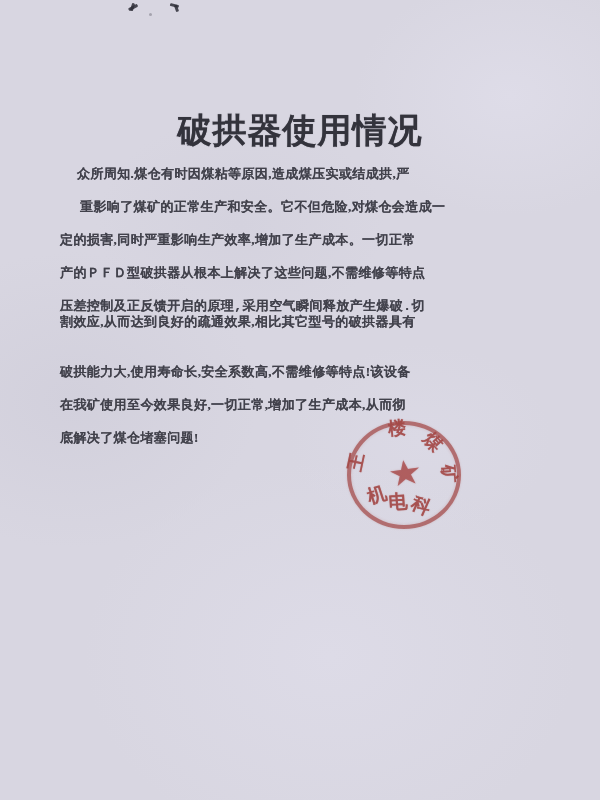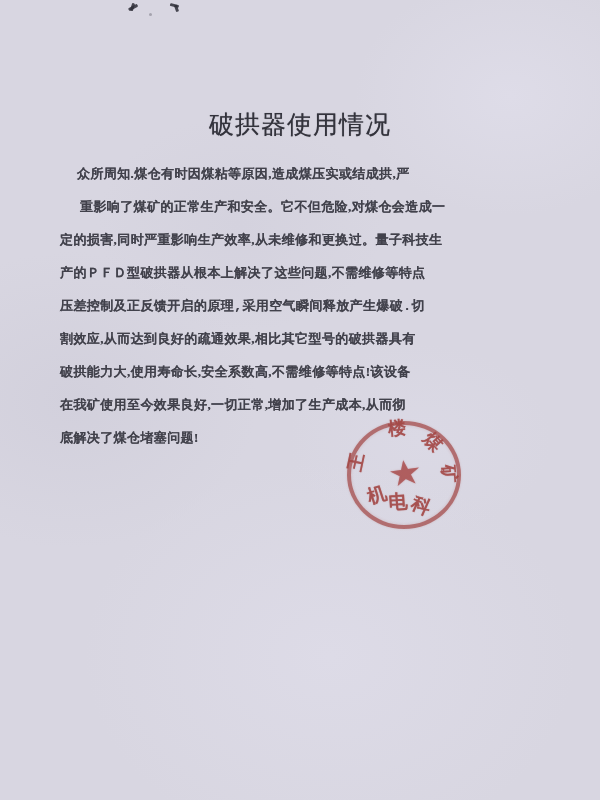--- a/index.html
+++ b/index.html
@@ -21,22 +21,22 @@
       radial-gradient(240px 180px at 40% 28%, #d4d2de 0%, rgba(212,210,222,0) 60%),
       radial-gradient(220px 160px at 70% 55%, #dbd9e5 0%, rgba(219,217,229,0) 60%),
       #d8d6e1;
   }
   .doc-title {
     position: absolute;
     top: 108px;
     left: 0;
     width: 600px;
     text-align: center;
-    font-size: 25px;
-    font-weight: 400;
+    font-size: 34px;
+    font-weight: 700;
     letter-spacing: 1px;
     color: #33333c;
     text-shadow: 0 0 0.7px rgba(51,51,60,0.75);
   }
   .body-text {
     position: absolute;
     left: 60px;
     top: 165px;
     width: 500px;
   }
@@ -46,21 +46,21 @@
     white-space: nowrap;
     font-size: 13px;
     font-weight: 700;
     letter-spacing: 0.4px;
     color: #41414b;
     text-shadow: 0 0 0.6px rgba(65,65,75,0.7);
   }
   .body-text .line.indent { padding-left: 17px; }
   
   .l0 { top: 0px; }   .l1 { top: 33px; margin-left: 20px; }  .l2 { top: 66px; }
-  .l3 { top: 99px; }  .l4 { top: 132px; font-family: Liberation Mono, monospace; } .l5 { top: 165px; }
+  .l3 { top: 99px; }  .l4 { top: 132px; font-family: Liberation Mono, monospace; } .l5 { top: 148px; }
   .l6 { top: 198px; } .l7 { top: 231px; } .l8 { top: 264px; font-family: Liberation Serif, serif; }
 
   
   .stamp {
     position: absolute;
     left: 347px;
     top: 421px;
     width: 114px;
     height: 108px;
     mix-blend-mode: multiply;
@@ -121,21 +121,21 @@
 </head>
 <body>
 
 <div class="paper">
 
   <div class="doc-title">破拱器使用情况</div>
 
   <div class="body-text">
     <div class="line indent l0">众所周知.煤仓有时因煤粘等原因,造成煤压实或结成拱,严</div>
     <div class="line l1">重影响了煤矿的正常生产和安全。它不但危险,对煤仓会造成一</div>
-    <div class="line l2">定的损害,同时严重影响生产效率,从未维修和更换过。量子科技生</div>
+    <div class="line l2">定的损害,同时严重影响生产效率,增加了生产成本。一切正常</div>
     <div class="line l3">产的ＰＦＤ型破拱器从根本上解决了这些问题,不需维修等特点</div>
     <div class="line l4">压差控制及正反馈开启的原理,采用空气瞬间释放产生爆破.切</div>
     <div class="line l5">割效应,从而达到良好的疏通效果,相比其它型号的破拱器具有</div>
     <div class="line l6">破拱能力大,使用寿命长,安全系数高,不需维修等特点!该设备</div>
     <div class="line l7">在我矿使用至今效果良好,一切正常,增加了生产成本,从而彻</div>
     <div class="line l8">底解决了煤仓堵塞问题!</div>
   </div>
 
   <div class="stamp">
     <div class="stamp-circle"></div>

